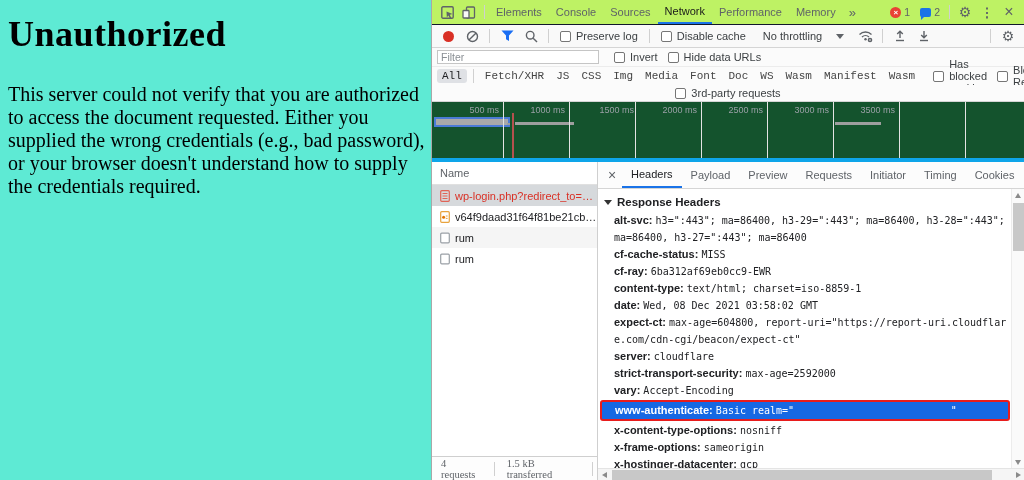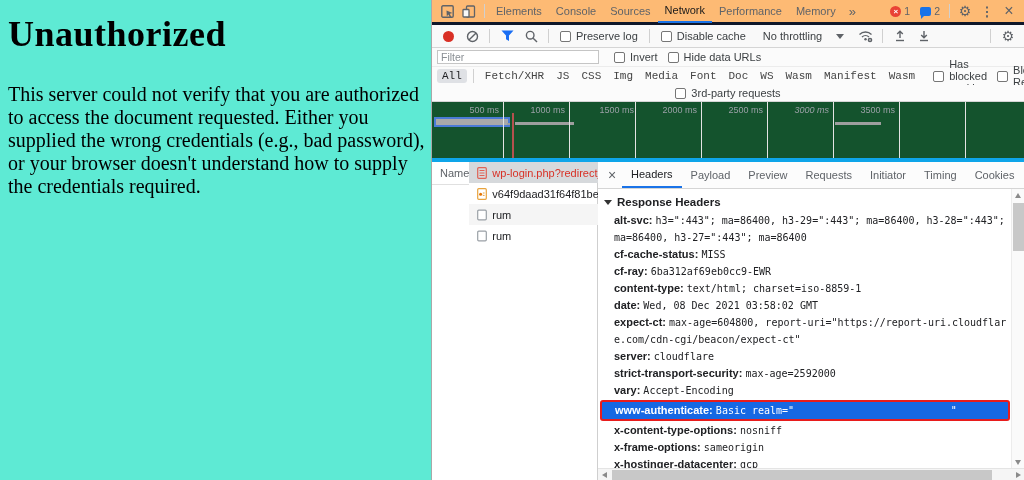--- a/index.html
+++ b/index.html
@@ -10,21 +10,21 @@
   
   .page { position:absolute; left:0; top:0; width:431px; height:480px; background:#5eead4; }
   .page h1 { font-family:"Liberation Serif",serif; font-size:36px; font-weight:bold; color:#000; margin:13px 0 0 8px; letter-spacing:0.5px; }
   .page p  { font-family:"Liberation Serif",serif; font-size:20px; color:#000; margin:28px 4px 0 8px; width:422px; line-height:23px; }
 
   
   .devtools { position:absolute; left:431px; top:0; width:593px; height:480px; background:#fff; border-left:1px solid #a8a8a8; display:flex; flex-direction:column; font-size:11px; color:#3c4043; }
   .vsep { width:1px; height:14px; background:#d0d0d0; margin:0 4px; flex:none; }
 
   
-  .dt-tabbar { height:25px; flex:none; display:flex; align-items:center; background:#fdba74; border-bottom:3px solid #0f172a; padding:0 4px; }
+  .dt-tabbar { height:25px; flex:none; display:flex; align-items:center; background:#bef264; border-bottom:1px solid #0f172a; padding:0 4px; }
   .icon-btn { display:flex; align-items:center; justify-content:center; width:22px; height:22px; flex:none; cursor:pointer; }
   .dt-tab { padding:0 7px; height:24px; line-height:24px; color:#5f6368; cursor:pointer; flex:none; }
   .dt-tab.active { color:#1a1a1a; border-bottom:2px solid #1a73e8; line-height:22px; }
   .more-tabs { color:#5f6368; font-size:13px; padding:0 6px; }
   .badge { display:flex; align-items:center; gap:3px; padding:0 5px; cursor:pointer; }
   .err-dot { width:11px; height:11px; border-radius:50%; background:#e94235; color:#fff; font-size:8px; line-height:11px; text-align:center; font-weight:bold; }
   .msg-bubble { position:relative; width:11px; height:9px; background:#1a73e8; border-radius:2px; }
   .msg-bubble::after { content:""; position:absolute; left:1px; bottom:-3px; border:3px solid transparent; border-top-color:#1a73e8; border-left-color:#1a73e8; width:0; height:0; }
   .badge .cnt { color:#5f6368; font-size:10.5px; }
   .glyph { color:#5f6368; }
@@ -56,21 +56,21 @@
   .grid-line { position:absolute; top:0; bottom:0; width:1px; background:#e3e3e3; }
   .tick-label { position:absolute; top:3px; width:56px; text-align:right; font-size:9px; color:#9aa0a6; }
   .ov-bar-sel { position:absolute; left:2px; top:15px; width:76px; height:10px; background:#a9a9a9; border:2px solid #4b7bd6; }
   .ov-dot { position:absolute; left:75px; top:21px; width:3px; height:2px; background:#9e9e9e; }
   .ov-redline { position:absolute; left:80px; top:11px; width:2px; height:49px; background:#b5514e; }
   .ov-gbar1 { position:absolute; left:83px; top:20px; width:59px; height:3px; background:#9e9e9e; }
   .ov-gbar2 { position:absolute; left:403px; top:20px; width:46px; height:3px; background:#9e9e9e; }
 
   
   .dt-main { flex:1; display:flex; min-height:0; }
-  .name-col { width:166px; flex:none; border-right:1px solid #cfcfcf; display:flex; flex-direction:row; background:#fff; }
+  .name-col { width:166px; flex:none; border-right:1px solid #cfcfcf; display:flex; flex-direction:column; background:#fff; }
   .name-header { height:23px; flex:none; line-height:23px; padding-left:8px; color:#5f6368; border-bottom:1px solid #e0e0e0; background:#fff; }
   .req-row { height:21px; flex:none; display:flex; align-items:center; gap:5px; padding-left:8px; cursor:pointer; white-space:nowrap; overflow:hidden; color:#202124; }
   .req-row.striped { background:#f5f5f5; }
   .req-row.selected-error { background:#d6d9dc; }
   .req-row.selected-error .req-label { color:#d93025; }
   .req-label { overflow:hidden; text-overflow:ellipsis; }
   .name-fill { flex:1; }
   .status-bar { height:24px; flex:none; border-top:1px solid #cfcfcf; display:flex; align-items:center; gap:8px; padding-left:9px; color:#5f6368; font-size:10.5px; background:#fdfdfd;font-family:Liberation Serif, serif; }
 
   
@@ -276,21 +276,21 @@
         <div class="tick-label" style="left: 11px;">500 ms</div>
         <div class="grid-line" style="left: 137px;"></div>
         <div class="tick-label" style="left: 77px;">1000 ms</div>
         <div class="grid-line" style="left: 203px;"></div>
         <div class="tick-label" style="left: 146px;">1500 ms</div>
         <div class="grid-line" style="left: 269px;"></div>
         <div class="tick-label" style="left: 209px;">2000 ms</div>
         <div class="grid-line" style="left: 335px;"></div>
         <div class="tick-label" style="left: 275px;">2500 ms</div>
         <div class="grid-line" style="left: 401px;"></div>
-        <div class="tick-label" style="left: 341px; font-style: italic;">3000 ms</div>
+        <div class="tick-label" style="left: 341px;">3000 ms</div>
         <div class="grid-line" style="left: 467px;"></div>
         <div class="tick-label" style="left: 407px;">3500 ms</div>
         <div class="grid-line" style="left: 533px;"></div>
       </div>
 
     <div class="dt-main">
 
       <div class="name-col">
         <div class="name-header">Name</div>
         <div id="req-rows" style="display:flex;flex-direction:column;">

